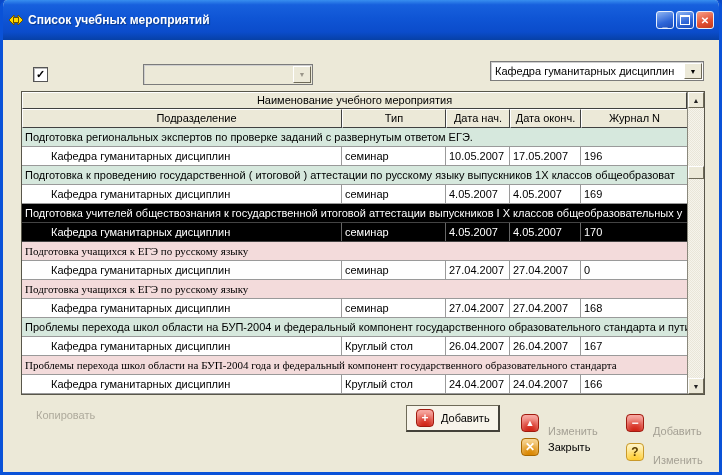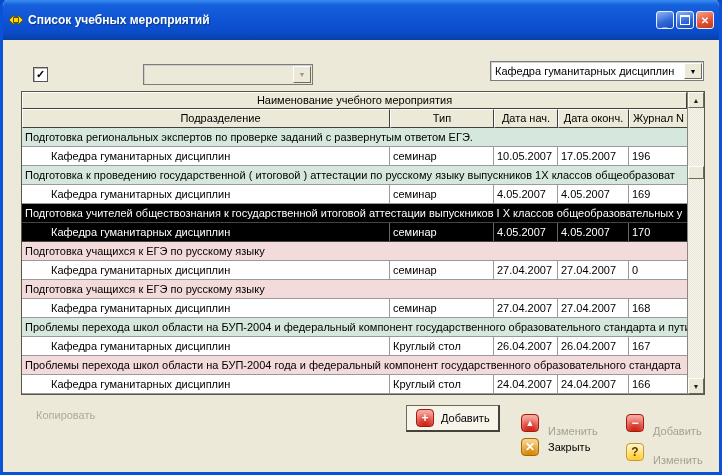--- a/index.html
+++ b/index.html
@@ -73,30 +73,30 @@
   }
   .grid-cols{position:absolute;left:0;top:17px;width:665px;height:19px;display:flex;}
   .hcell{
     background:#ece9d8;border:1px solid;border-color:#fff #404040 #404040 #fff;
     box-sizing:border-box;text-align:center;line-height:17px;overflow:hidden;white-space:nowrap;
   }
   .grid-body{position:absolute;left:0;top:36px;width:665px;bottom:0;overflow:hidden;background:#fff;}
   .grid-row{height:19px;box-sizing:border-box;border-bottom:1px solid #9a9a9a;display:flex;overflow:hidden;}
   .grid-row.group{display:block;padding:0 3px;line-height:18px;white-space:nowrap;}
   .grid-row.group.green{background:#d6e8dd;}
-  .grid-row.group.pink{background:#f3dbdb;}
+  .grid-row.group.pink{background:#f3dbdb;font-family:Liberation Serif, serif;}
   .grid-row.group.selected{background:#000;color:#fff;border-bottom-color:#444;}
   .grid-row.data{background:#fff;}
   .grid-row.data.selected{background:#000;color:#fff;border-bottom-color:#444;}
   .cell{
     box-sizing:border-box;padding:0 3px;line-height:18px;
     border-right:1px solid #9a9a9a;overflow:hidden;white-space:nowrap;
   }
   .grid-row.data.selected .cell{border-right-color:#666;}
-  .c0{width:368px;padding-left:29px;} .c1{width:104px;} .c2{width:64px;} .c3{width:71px;} .c4{flex:1;border-right:none;}
+  .c0{width:320px;padding-left:29px;} .c1{width:104px;} .c2{width:64px;} .c3{width:71px;} .c4{flex:1;border-right:none;}
 
   
   .vscroll{
     position:absolute;top:0;right:0;bottom:0;width:17px;
     background:#f3f1e6;border-left:1px solid #8a887c;
     display:flex;flex-direction:column;box-sizing:border-box;
   }
   .sbtn{
     height:16px;background:#ece9d8;border:1px solid;border-color:#fff #6e6a58 #6e6a58 #fff;
     box-sizing:border-box;display:flex;align-items:center;justify-content:center;

